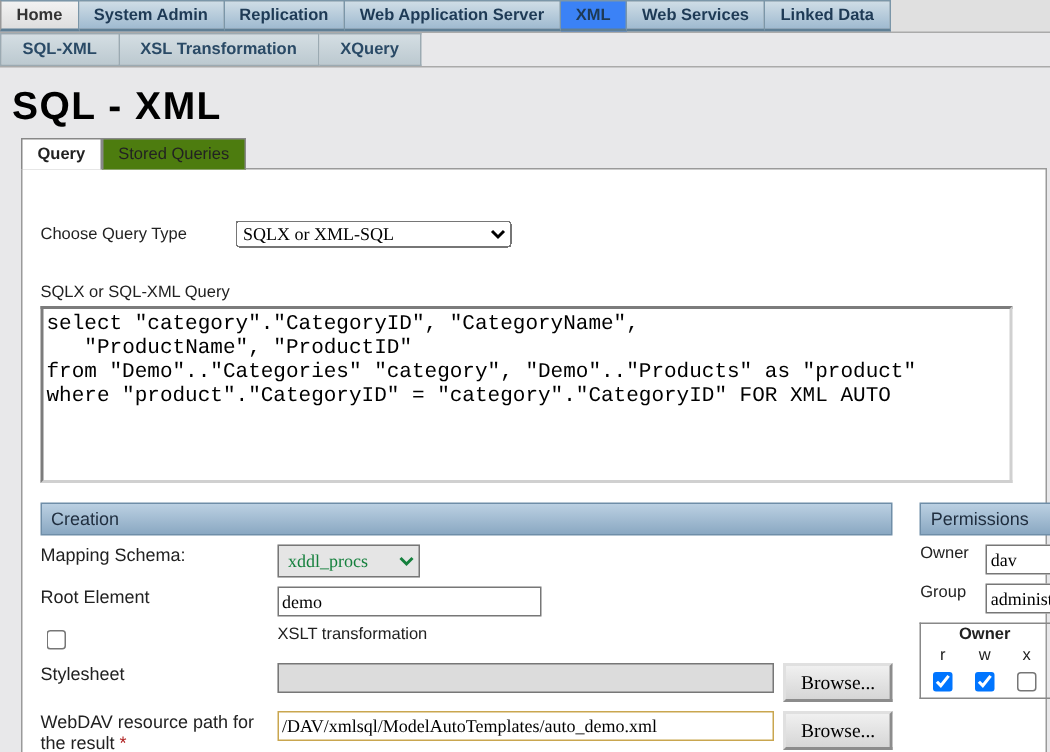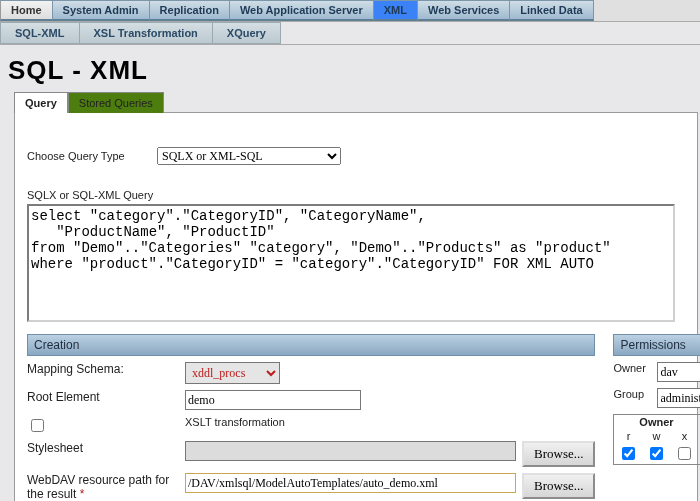--- a/index.html
+++ b/index.html
@@ -20,21 +20,21 @@
   select{font-family:Verdana;font-size:12px}
   textarea{width:640px;height:110px;font-family:"Courier New",monospace;font-size:14px;border:2px inset #d0d0d0;padding:2px;resize:none}
   .btn{background:linear-gradient(#f0f0f0,#d6d6d6);border:2px outset #e0e0e0;padding:3px 10px;font-size:13px;font-family:Verdana;cursor:default}
   .bar{background:linear-gradient(#bbd0e2,#8aa8c2);border:1px solid #6f8ea8;color:#1f2d3e;font-weight:normal;padding:3px 6px;font-size:12px}
   .layout2{display:flex;gap:18px;margin-top:10px}
   .colL{flex:0 0 562px}
   .colR{flex:1}
   .frow{display:flex;margin:6px 0}
   .flbl{width:158px;font-size:12px}
   .inp{font-family:Verdana;font-size:12px;border:1px solid #777;background:#fff;height:18px;padding:0 2px}
-  .inp.ro{background:#e5e5e5;color:#b91c1c}
+  .inp.ro{background:#e5e5e5;color:#15803d}
   .inp.ylw{border:1px solid #c9a64f}
   .permtable{border:1px solid #888;font-size:11px;border-collapse:collapse;margin-top:4px}
   .permtable td,.permtable th{text-align:center;padding:1px 4px}
   .req{color:#b02222}
 </style>
 </head>
 <body>
 
 <div class="topnav">
   <div class="tab">Home</div>

